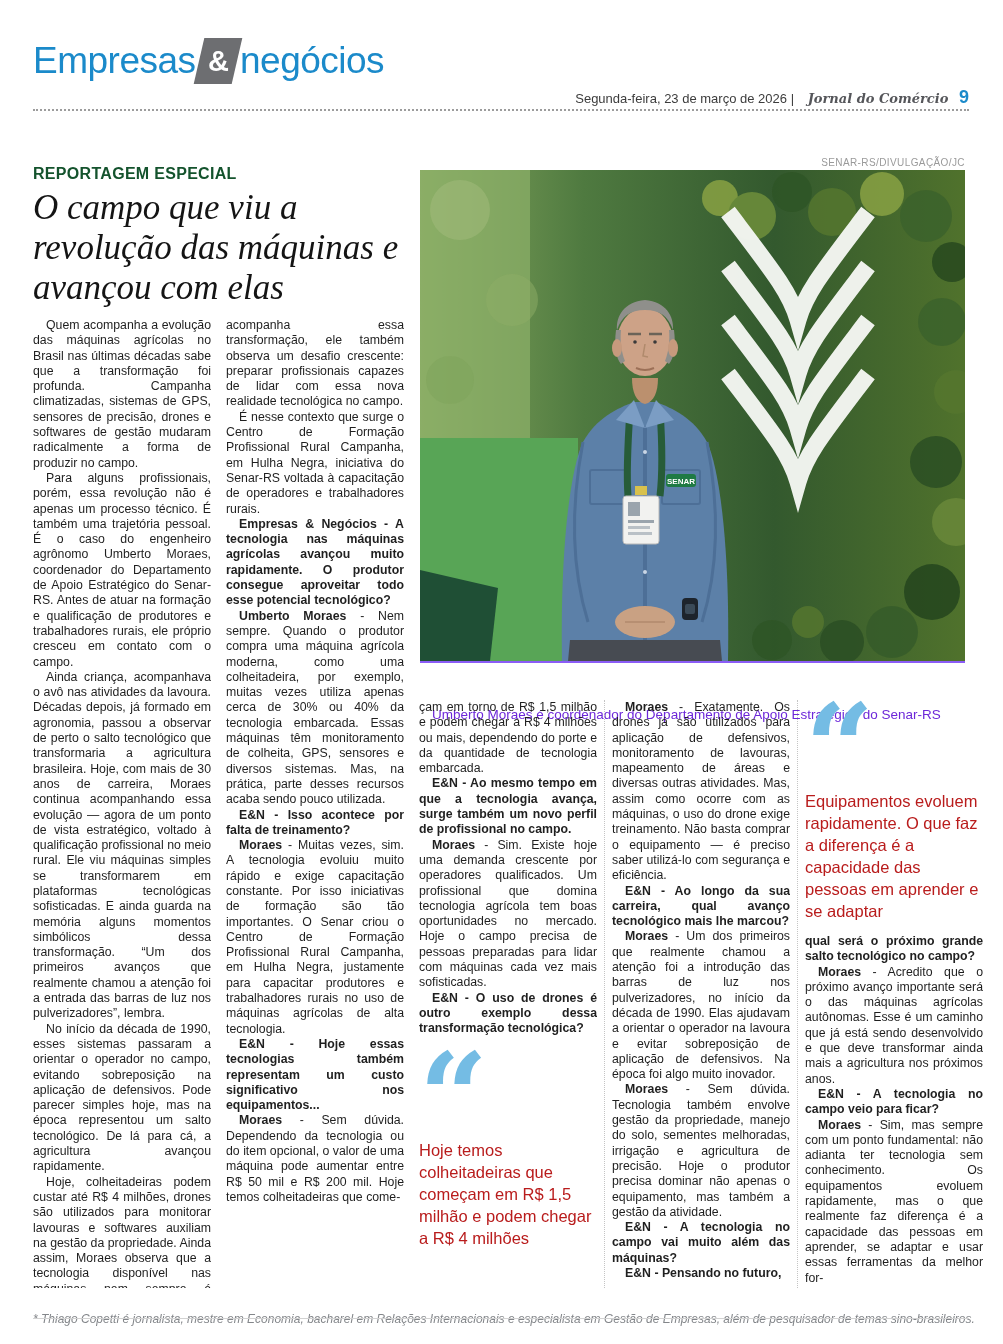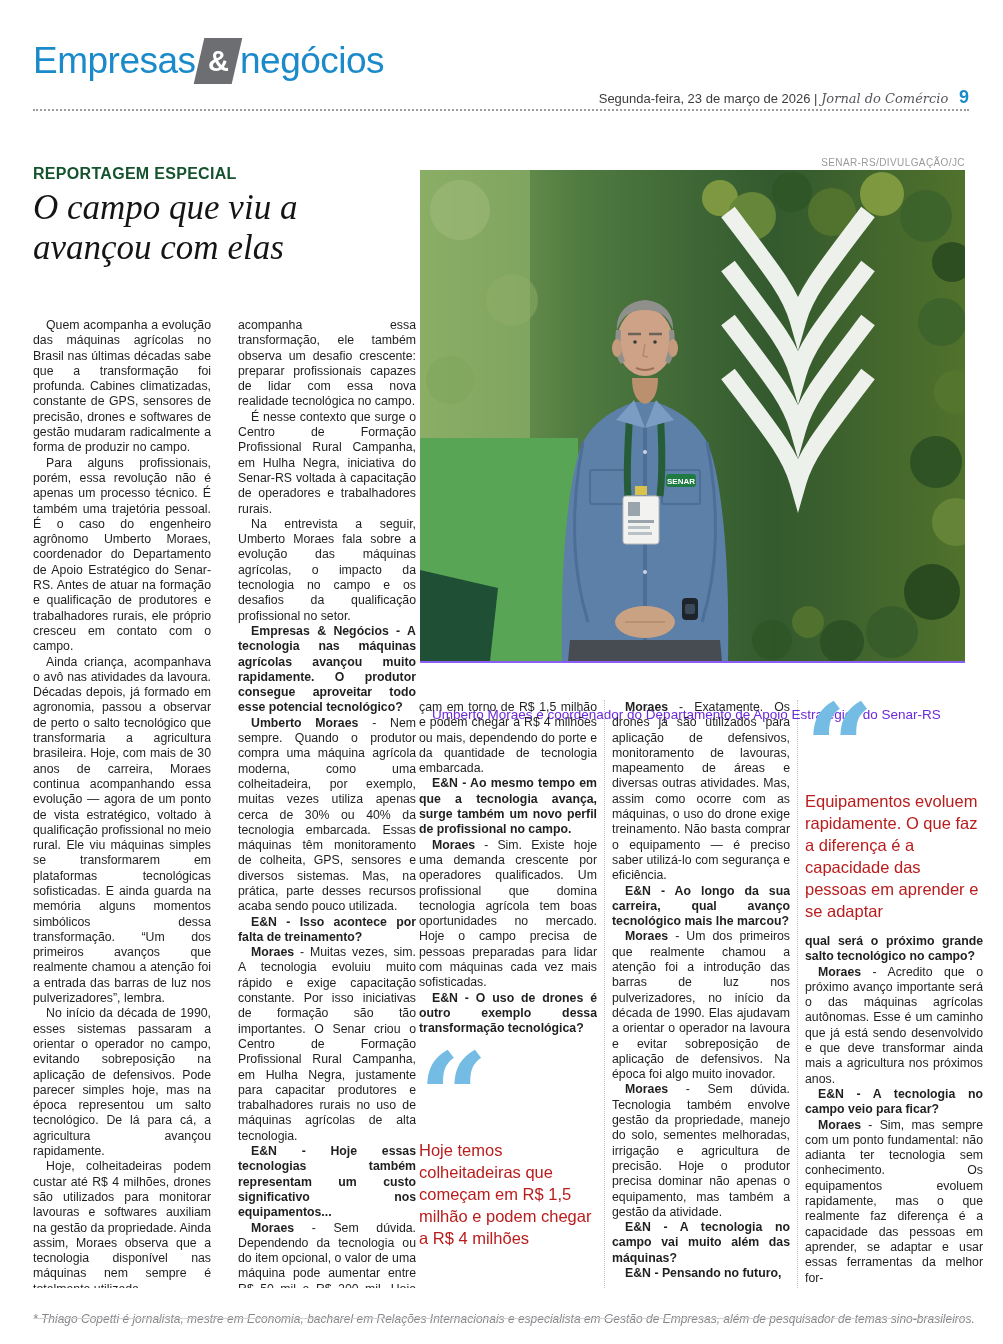--- a/index.html
+++ b/index.html
@@ -7,39 +7,39 @@
         font-family:"Liberation Sans", sans-serif;color:#202020;}
 
   
   .masthead{position:absolute;left:33px;top:38px;font-size:37px;letter-spacing:-0.5px;
             color:#1b8aca;white-space:nowrap;}
   .amp-wrap{display:inline-block;background:#6d6e71;transform:skewX(-13deg);
             padding:0 9px 4px;margin:0 3px;vertical-align:2px;}
   .amp-inner{display:inline-block;transform:skewX(13deg);color:#fff;font-weight:bold;font-size:29px;}
   .header-rule{position:absolute;left:33px;top:109px;width:936px;border-top:2px dotted #9c9c9c;}
   .dateline{position:absolute;top:87px;right:34px;font-size:13px;color:#3c3c3c;white-space:nowrap;}
-  .paper-name{font-family:"DejaVu Serif", serif;font-weight:normal;font-style:italic;color:#55565a;}
+  .paper-name{font-family:"DejaVu Serif", serif;font-weight:bold;font-style:italic;color:#55565a;margin-left:10px;}
   .page-num{color:#1b8aca;font-weight:bold;font-size:18px;margin-left:7px;}
 
   
   .kicker{position:absolute;left:33px;top:165px;font-size:16px;font-weight:bold;color:#14532d;letter-spacing:.3px;}
   .headline{position:absolute;left:33px;top:188px;font-family:"Liberation Serif", serif;
             font-style:italic;font-size:35px;line-height:40px;color:#141414;}
 
   
   .credit{position:absolute;left:420px;top:157px;width:545px;text-align:right;
           font-size:10px;color:#9a9a9a;letter-spacing:.4px;}
   .photo{position:absolute;left:420px;top:170px;width:545px;height:493px;overflow:hidden;background:#8b5cf6;}
   .caption{position:absolute;left:420px;top:707px;width:545px;font-size:13.5px;color:#6d28d9;margin-left:12px;}
 
   
   .col{position:absolute;width:178px;font-size:12.3px;line-height:15.3px;text-align:justify;
        color:#1f1f1f;overflow:hidden;}
   #col1{left:33px;top:318px;height:970px;}
-  #col2{left:238px;top:318px;height:970px;}
+  #col2{left:226px;top:318px;height:970px;}
   #col3{left:419px;top:700px;height:590px;}
   #col4{left:612px;top:700px;height:590px;}
   #col5{left:805px;top:700px;height:590px;}
   .para{margin:0;text-indent:13px;}
   .para.noindent{text-indent:0;}
 
   .vsep{position:absolute;top:700px;height:588px;border-left:1px dotted #c4c4c4;}
   #vsep1{left:604px;} #vsep2{left:797px;}
 
   
@@ -68,20 +68,21 @@
     <span>Segunda-feira, 23 de março de 2026</span>
     <span>|</span>
     <span class="paper-name">Jornal do Comércio</span>
     <span class="page-num">9</span>
   </div>
   <div class="header-rule"></div>
 
   <div class="kicker">REPORTAGEM ESPECIAL</div>
   <div class="headline">
     <div>O campo que viu a</div>
+    <div>revolução das máquinas e</div>
     <div>avançou com elas</div>
   </div>
 
   <div class="credit">SENAR-RS/DIVULGAÇÃO/JC</div>
 
   <div class="photo">
     <svg viewBox="0 0 545 491" width="545" height="491">
       <defs>
         <linearGradient id="wallg" x1="0" y1="0" x2="1" y2="0">
           <stop offset="0" stop-color="#86a75e"></stop>
@@ -169,32 +170,31 @@
           <path d="M216,198 Q225,202 234,198" stroke="#9c7057" stroke-width="2" fill="none"></path>
         </g>
       </g>
     </svg>
   </div>
 
   <div class="caption">Umberto Moraes é coordenador do Departamento de Apoio Estratégico do Senar-RS</div>
 
   <div class="col" id="col1">
     <div>
-        <p class="para">Quem acompanha a evolução das máquinas agrícolas no Brasil nas últimas décadas sabe que a transformação foi profunda. Cabines climatizadas, constante de GPS, sensores de precisão, drones e softwares de gestão mudaram radicalmente a forma de produzir no campo.</p>
+        <p class="para">Quem acompanha a evolução das máquinas agrícolas no Brasil nas últimas décadas sabe que a transformação foi profunda. Campanha climatizadas, sistemas de GPS, sensores de precisão, drones e softwares de gestão mudaram radicalmente a forma de produzir no campo.</p>
         <p class="para">Para alguns profissionais, porém, essa revolução não é apenas um processo técnico. É também uma trajetória pessoal. É o caso do engenheiro agrônomo Umberto Moraes, coordenador do Departamento de Apoio Estratégico do Senar-RS. Antes de atuar na formação e qualificação de produtores e trabalhadores rurais, ele próprio cresceu em contato com o campo.</p>
         <p class="para">Ainda criança, acompanhava o avô nas atividades da lavoura. Décadas depois, já formado em agronomia, passou a observar de perto o salto tecnológico que transformaria a agricultura brasileira. Hoje, com mais de 30 anos de carreira, Moraes continua acompanhando essa evolução — agora de um ponto de vista estratégico, voltado à qualificação profissional no meio rural. Ele viu máquinas simples se transformarem em plataformas tecnológicas sofisticadas. E ainda guarda na memória alguns momentos simbólicos dessa transformação. “Um dos primeiros avanços que realmente chamou a atenção foi a entrada das barras de luz nos pulverizadores”, lembra.</p>
         <p class="para">No início da década de 1990, esses sistemas passaram a orientar o operador no campo, evitando sobreposição na aplicação de defensivos. Pode parecer simples hoje, mas na época representou um salto tecnológico. De lá para cá, a agricultura avançou rapidamente.</p>
         <p class="para">Hoje, colheitadeiras podem custar até R$ 4 milhões, drones são utilizados para monitorar lavouras e softwares auxiliam na gestão da propriedade. Ainda assim, Moraes observa que a tecnologia disponível nas máquinas nem sempre é totalmente utilizada.</p>
       </div>
   </div>
   <div class="col" id="col2">
     <div>
         <p class="para noindent">acompanha essa transformação, ele também observa um desafio crescente: preparar profissionais capazes de lidar com essa nova realidade tecnológica no campo.</p>
         <p class="para">É nesse contexto que surge o Centro de Formação Profissional Rural Campanha, em Hulha Negra, iniciativa do Senar-RS voltada à capacitação de operadores e trabalhadores rurais.</p>
-        <p class="para">Na entrevista a seguir, Umberto Moraes fala sobre a evolução das máquinas agrícolas, o impacto da tecnologia no campo e os desafios da qualificação profissional no setor.</p>
         <p class="para"><b>Empresas &amp; Negócios - A tecnologia nas máquinas agrícolas avançou muito rapidamente. O produtor consegue aproveitar todo esse potencial tecnológico?</b></p>
         <p class="para"><b>Umberto Moraes</b> - Nem sempre. Quando o produtor compra uma máquina agrícola moderna, como uma colheitadeira, por exemplo, muitas vezes utiliza apenas cerca de 30% ou 40% da tecnologia embarcada. Essas máquinas têm monitoramento de colheita, GPS, sensores e diversos sistemas. Mas, na prática, parte desses recursos acaba sendo pouco utilizada.</p>
         <p class="para"><b>E&amp;N - Isso acontece por falta de treinamento?</b></p>
         <p class="para"><b>Moraes</b> - Muitas vezes, sim. A tecnologia evoluiu muito rápido e exige capacitação constante. Por isso iniciativas de formação são tão importantes. O Senar criou o Centro de Formação Profissional Rural Campanha, em Hulha Negra, justamente para capacitar produtores e trabalhadores rurais no uso de máquinas agrícolas de alta tecnologia.</p>
         <p class="para"><b>E&amp;N - Hoje essas tecnologias também representam um custo significativo nos equipamentos...</b></p>
         <p class="para"><b>Moraes</b> - Sem dúvida. Dependendo da tecnologia ou do item opcional, o valor de uma máquina pode aumentar entre R$ 50 mil e R$ 200 mil. Hoje temos colheitadeiras que come-</p>
       </div>
   </div>
   <div class="col" id="col3">
     <div>

